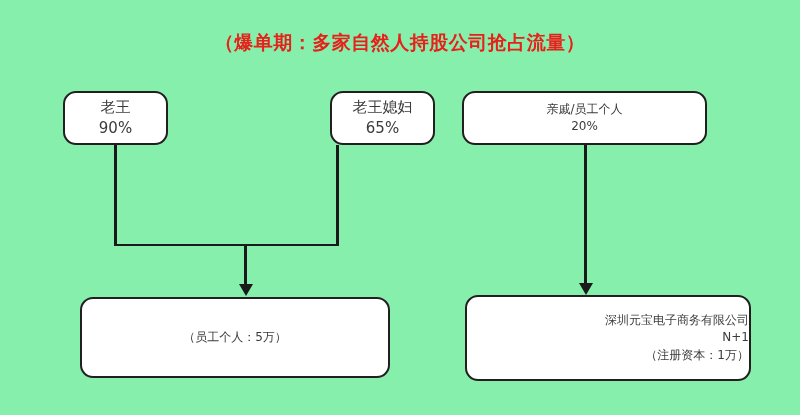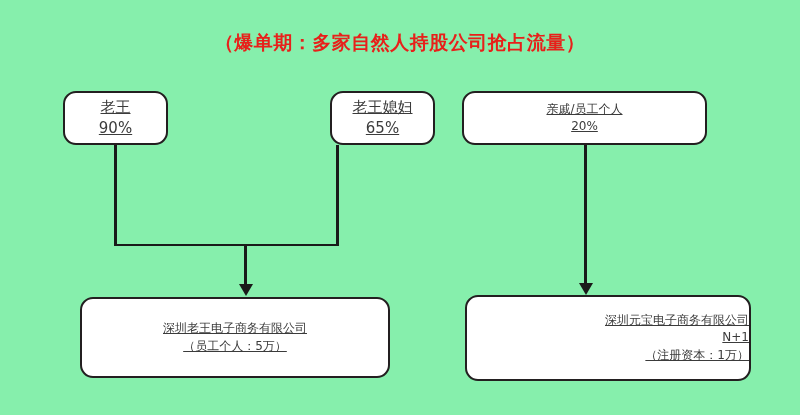--- a/index.html
+++ b/index.html
@@ -41,21 +41,20 @@
     display: flex;
     flex-direction: column;
     align-items: center;
     justify-content: center;
     color: #3b3b3b;
     font-size: 15px;
     line-height: 1.42;
     text-align: center;
     white-space: nowrap;
     z-index: 3;
-    text-decoration: underline;
   }
   .node .ln {
     display: block;
   }
   .node.small {
     font-size: 15px;
   }
   .node.wide {
     font-size: 12px;
   }
@@ -124,21 +123,20 @@
     <span class="ln">老王媳妇</span>
     <span class="ln">65%</span>
   </div>
 
   <div class="node wide" id="owner-c">
     <span class="ln">亲戚/员工个人</span>
     <span class="ln">20%</span>
   </div>
 
   <div class="node wide" id="company-a">
-    <span class="ln">深圳老王电子商务有限公司</span>
     <span class="ln">（员工个人：5万）</span>
   </div>
 
   <div class="node wide" id="company-b">
     <span class="ln">深圳元宝电子商务有限公司</span>
     <span class="ln">N+1</span>
     <span class="ln">（注册资本：1万）</span>
   </div>
 
 </div>

